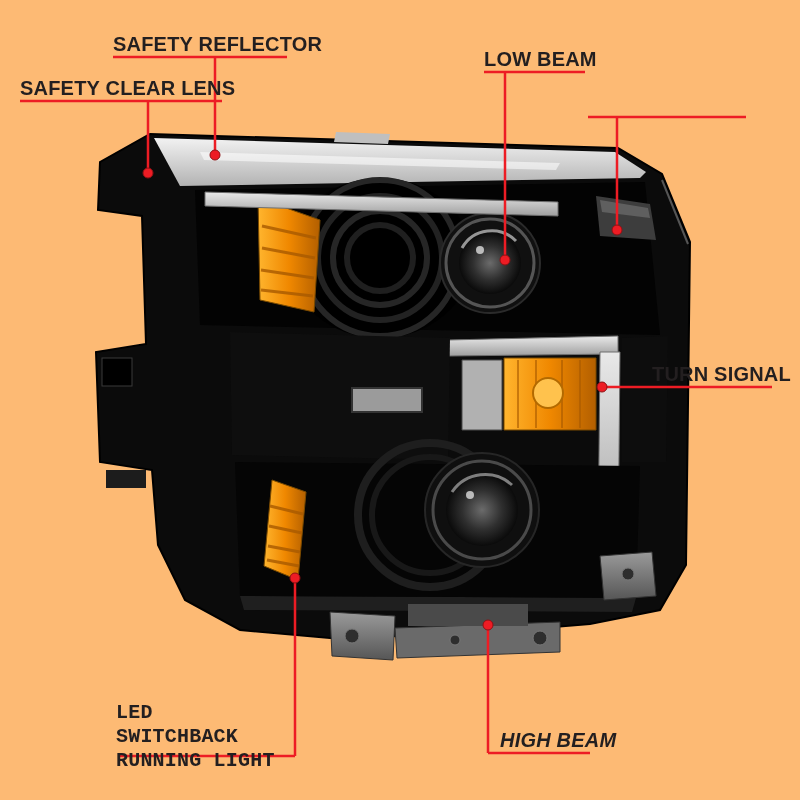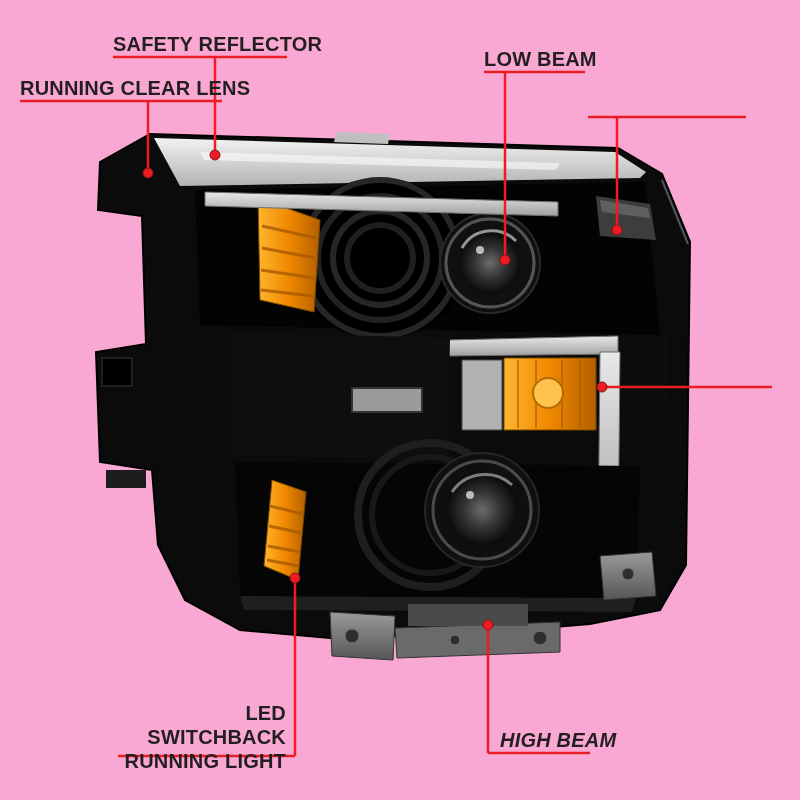--- a/index.html
+++ b/index.html
@@ -1,31 +1,31 @@
 <!DOCTYPE html>
 <html><head>
 <meta charset="utf-8">
 <title>Headlight Feature Diagram</title>
 <style>
   html,body { margin:0; padding:0; background:#ffffff; }
   #stage {
-    position:relative; width:800px; height:800px; background:#f9a8d4;
+    position:relative; width:800px; height:800px; background:#fdba74;
     overflow:hidden; font-family:"Liberation Sans", sans-serif;
   }
   #art { position:absolute; left:0; top:0; }
   .callout {
     position:absolute;
     font-weight:bold;
     font-size:20px;
     line-height:1.2;
     color:#231f20;
     white-space:pre-line;
     letter-spacing:0.2px;
   }
-  .center { text-align:right; }
+  .center { text-align:left;font-family:Liberation Mono, monospace; }
 </style>
 </head>
 <body>
 
 <div id="stage">
 
   <svg id="art" width="800" height="800" viewBox="0 0 800 800">
     <defs>
       <linearGradient id="lensTop" x1="0" y1="0" x2="0" y2="1">
         <stop offset="0" stop-color="#f2f2f2"></stop>
@@ -164,24 +164,25 @@
       <circle cx="505" cy="260" r="5"></circle>
       <circle cx="617" cy="230" r="5"></circle>
       <circle cx="602" cy="387" r="5"></circle>
       <circle cx="295" cy="578" r="5"></circle>
       <circle cx="488" cy="625" r="5"></circle>
     </g>
   </svg>
 
   <div class="callout" style="left:113px; top:32px;">SAFETY REFLECTOR</div>
 
-  <div class="callout" style="left:20px; top:76px;">RUNNING CLEAR LENS</div>
+  <div class="callout" style="left:20px; top:76px;">SAFETY CLEAR LENS</div>
 
   <div class="callout" style="left:484px; top:47px;">LOW BEAM</div>
 
 
+  <div class="callout" style="left:652px; top:362px;">TURN SIGNAL</div>
 
   <div class="callout center" style="left:116px; top:701px; width:170px;">LED SWITCHBACK
 RUNNING LIGHT</div>
 
   <div class="callout" style="left:500px; top:728px;font-style:italic;">HIGH BEAM</div>
 
 </div>
 
 </body></html>

